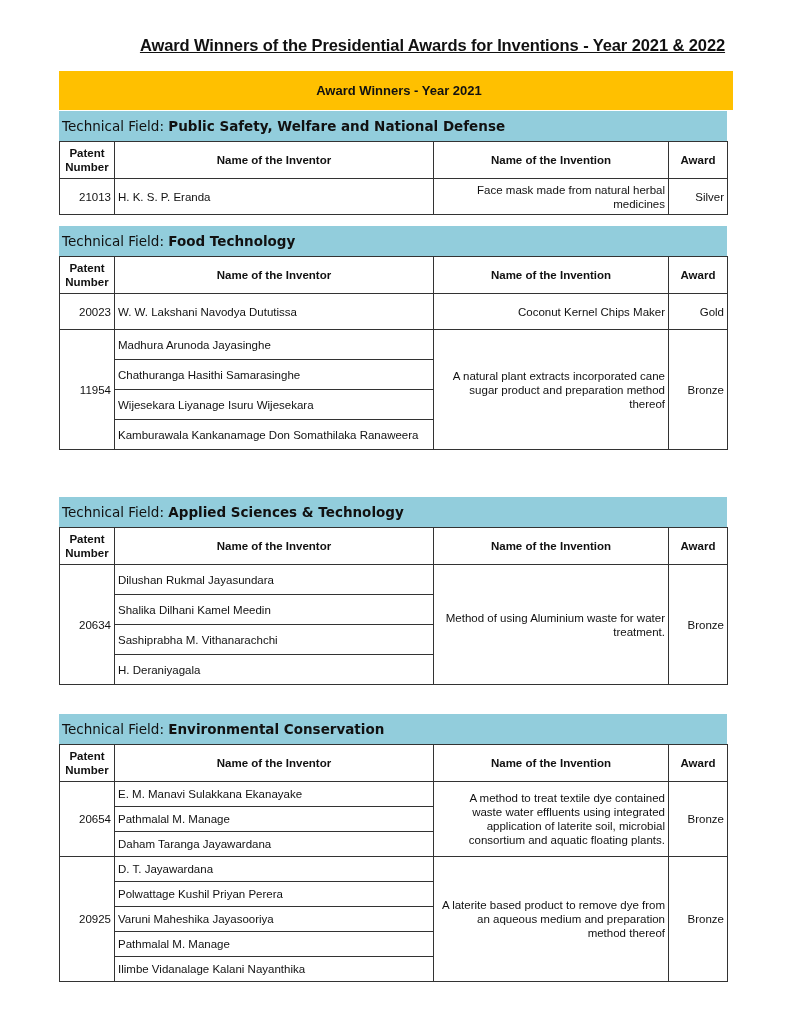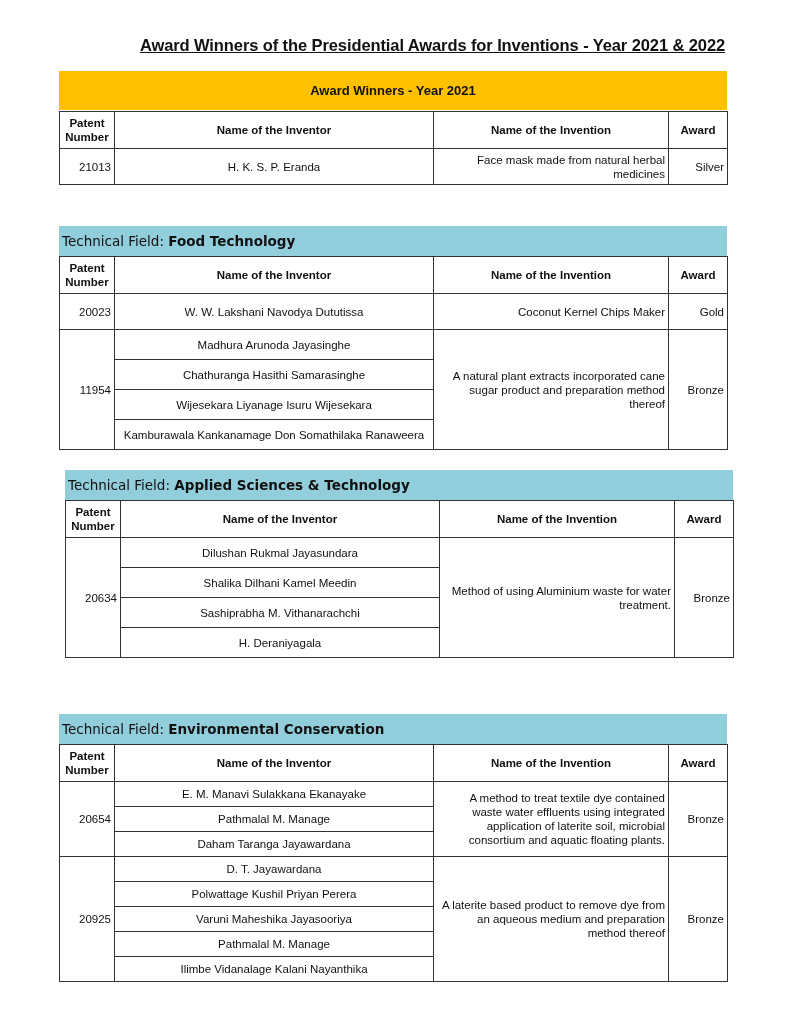--- a/index.html
+++ b/index.html
@@ -2,41 +2,44 @@
 <html><head>
 <meta charset="utf-8">
 <style>
   html, body { margin: 0; padding: 0; background: #ffffff; }
   body { width: 791px; height: 1024px; position: relative; overflow: hidden;
          font-family: "Liberation Sans", sans-serif; color: #111; }
   .title { position: absolute; left: 0; top: 36px; width: 791px; text-align: center;
            font-size: 16.5px; font-weight: bold; text-decoration: underline; letter-spacing: -0.1px; margin-left: 37px; }
   .year-band { position: absolute; left: 59px; top: 71px; width: 668px; height: 39px;
                background: #FFC000; text-align: center; line-height: 39px;
-               font-size: 13px; font-weight: bold; }
+               font-size: 13px; font-weight: bold; padding-left: 6px; }
   .section { position: absolute; left: 59px; width: 668px; }
   .field-band { height: 30px; background: #92CDDC; line-height: 30px; padding-left: 3px;
                 font-family: "DejaVu Sans", sans-serif; font-size: 13.5px; box-sizing: border-box; }
   .field-band .fname { font-weight: bold; }
   table { border-collapse: collapse; width: 668px; table-layout: fixed; font-size: 11.5px; padding-left: 32px; }
   td, th { border: 1px solid #333; padding: 0 3px; }
   th { font-weight: bold; text-align: center; height: 36px; font-size: 11.5px; line-height: 14px; }
   td.num, td.award { text-align: right; }
-  td.inv { text-align: center; height: 24px; }
+  td.inv { text-align: left; height: 24px; }
   td.desc { text-align: right; line-height: 14px; vertical-align: middle; }
   col.c1 { width: 55px; } col.c2 { width: 319px; } col.c3 { width: 235px; } col.c4 { width: 59px; }
 </style>
 </head>
 <body>
 
 <div class="title">Award Winners of the Presidential Awards for Inventions - Year 2021 &amp; 2022</div>
 <div class="year-band">Award Winners - Year 2021</div>
 
 <div id="sections">
     <div class="section" style="top: 111px;">
+      <div class="field-band">
+      <span>Technical Field: </span><span class="fname">Public Safety, Welfare and National Defense</span>
+    </div>
     <table>
       <colgroup>
           <col class="c1">
           <col class="c2">
           <col class="c3">
           <col class="c4">
         </colgroup>
       <tbody>
           <tr>
         <th>Patent Number</th>
@@ -88,21 +91,21 @@
           </tr>
           <tr>
             <td class="inv" style="height:29px">Wijesekara Liyanage Isuru Wijesekara</td>
           </tr>
           <tr>
             <td class="inv" style="height:29px">Kamburawala Kankanamage Don Somathilaka Ranaweera</td>
           </tr>
         </tbody>
       </table>
     </div>
-    <div class="section" style="top: 470px; margin-left: 6px;">
+    <div class="section" style="top: 497px;">
       <div class="field-band">
       <span>Technical Field: </span><span class="fname">Applied Sciences &amp; Technology</span>
     </div>
     <table>
       <colgroup>
           <col class="c1">
           <col class="c2">
           <col class="c3">
           <col class="c4">
         </colgroup>

